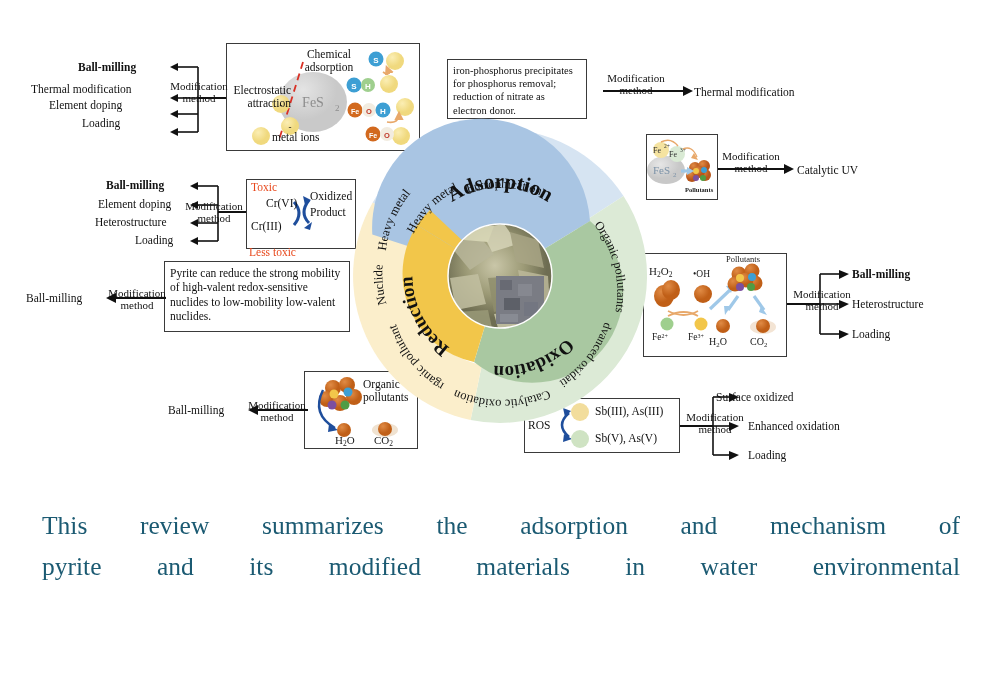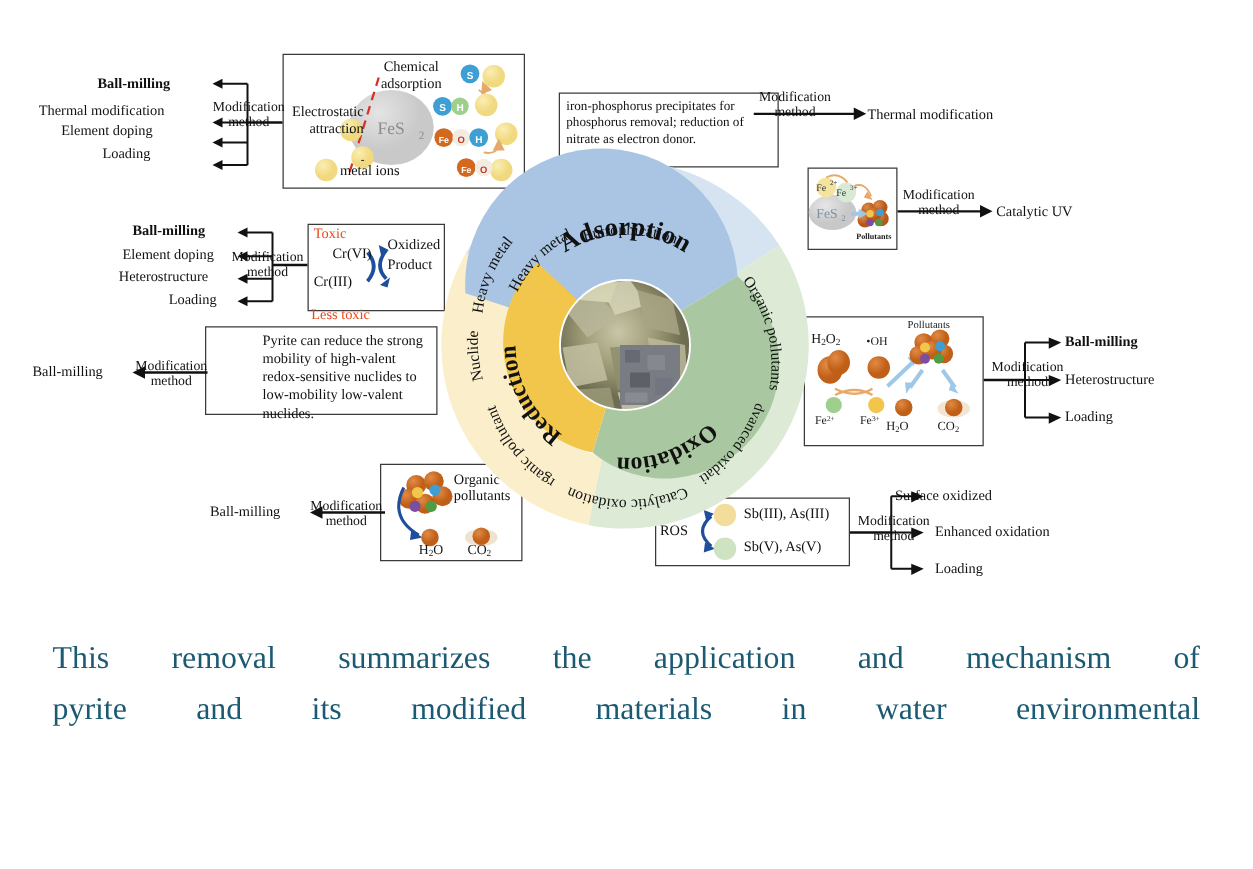--- a/index.html
+++ b/index.html
@@ -136,21 +136,21 @@
     <path d="M46,53 L38,57 L46,61 z" fill="#111"></path>
   </svg>
   <div class="abs modlbl" style="left:185px;top:200px;width:58px;">
     <span>Modification method</span>
   </div>
   <div class="abs lbl lbl-b" style="left:106px;top:179px;">Ball-milling</div>
   <div class="abs lbl" style="left:98px;top:198px;">Element doping</div>
   <div class="abs lbl" style="left:95px;top:216px;">Heterostructure</div>
   <div class="abs lbl" style="left:135px;top:234px;">Loading</div>
 
-  <div class="box" style="left:164px;top:261px;width:186px;height:71px;padding-left:40px;">
+  <div class="box" style="left:164px;top:261px;width:186px;height:71px;">
     <div class="boxtext">Pyrite can reduce the strong mobility of high-valent redox-sensitive nuclides to low-mobility low-valent nuclides.</div>
   </div>
   <svg class="abs" style="left:92px;top:286px;" width="76" height="24">
     <line x1="74" y1="12" x2="18" y2="12" stroke="#111" stroke-width="2"></line>
     <path d="M24,7 L14,12 L24,17 z" fill="#111"></path>
   </svg>
   <div class="abs modlbl" style="left:108px;top:287px;width:58px;">
     <span>Modification method</span>
   </div>
   <div class="abs lbl" style="left:26px;top:292px;">Ball-milling</div>
@@ -189,21 +189,21 @@
   </div>
   <svg class="abs" style="left:234px;top:398px;" width="76" height="24">
     <line x1="74" y1="12" x2="18" y2="12" stroke="#111" stroke-width="2"></line>
     <path d="M24,7 L14,12 L24,17 z" fill="#111"></path>
   </svg>
   <div class="abs modlbl" style="left:248px;top:399px;width:58px;">
     <span>Modification method</span>
   </div>
   <div class="abs lbl" style="left:168px;top:404px;">Ball-milling</div>
 
-  <div class="box" style="left:447px;top:74px;width:176px;height:60px;">
+  <div class="box" style="left:447px;top:59px;width:140px;height:60px;">
     <div class="boxtext" style="font-size:10.5px;">iron-phosphorus precipitates for phosphorus removal; reduction of nitrate as electron donor.</div>
   </div>
   <svg class="abs" style="left:603px;top:77px;" width="104" height="24">
     <line x1="0" y1="14" x2="86" y2="14" stroke="#111" stroke-width="1.8"></line>
     <path d="M80,9 L90,14 L80,19 z" fill="#111"></path>
   </svg>
   <div class="abs modlbl" style="left:607px;top:72px;width:58px;">
     <span>Modification method</span>
   </div>
   <div class="abs lbl" style="left:694px;top:86px;">Thermal modification</div>
@@ -450,15 +450,15 @@
       <textPath href="#p-heavyL" startOffset="50%" text-anchor="middle">Heavy metal</textPath>
     </text>
     <text font-family="Liberation Serif, serif" font-size="12.5" fill="#111">
       <textPath href="#p-heavy-top" startOffset="50%" text-anchor="middle">Heavy metal</textPath>
     </text>
   </svg>
 
 </div>
 
 <div class="cap" style="color: rgb(27, 90, 114);">
-  <span style="text-align: justify; text-align-last: justify;">This removal summarizes the application and mechanism of</span>
+  <span style="text-align: justify; text-align-last: justify;">This review summarizes the adsorption and mechanism of</span>
   <span style="text-align: justify; text-align-last: justify;">pyrite and its modified materials in water environmental</span>
 </div>
 
 </body></html>

